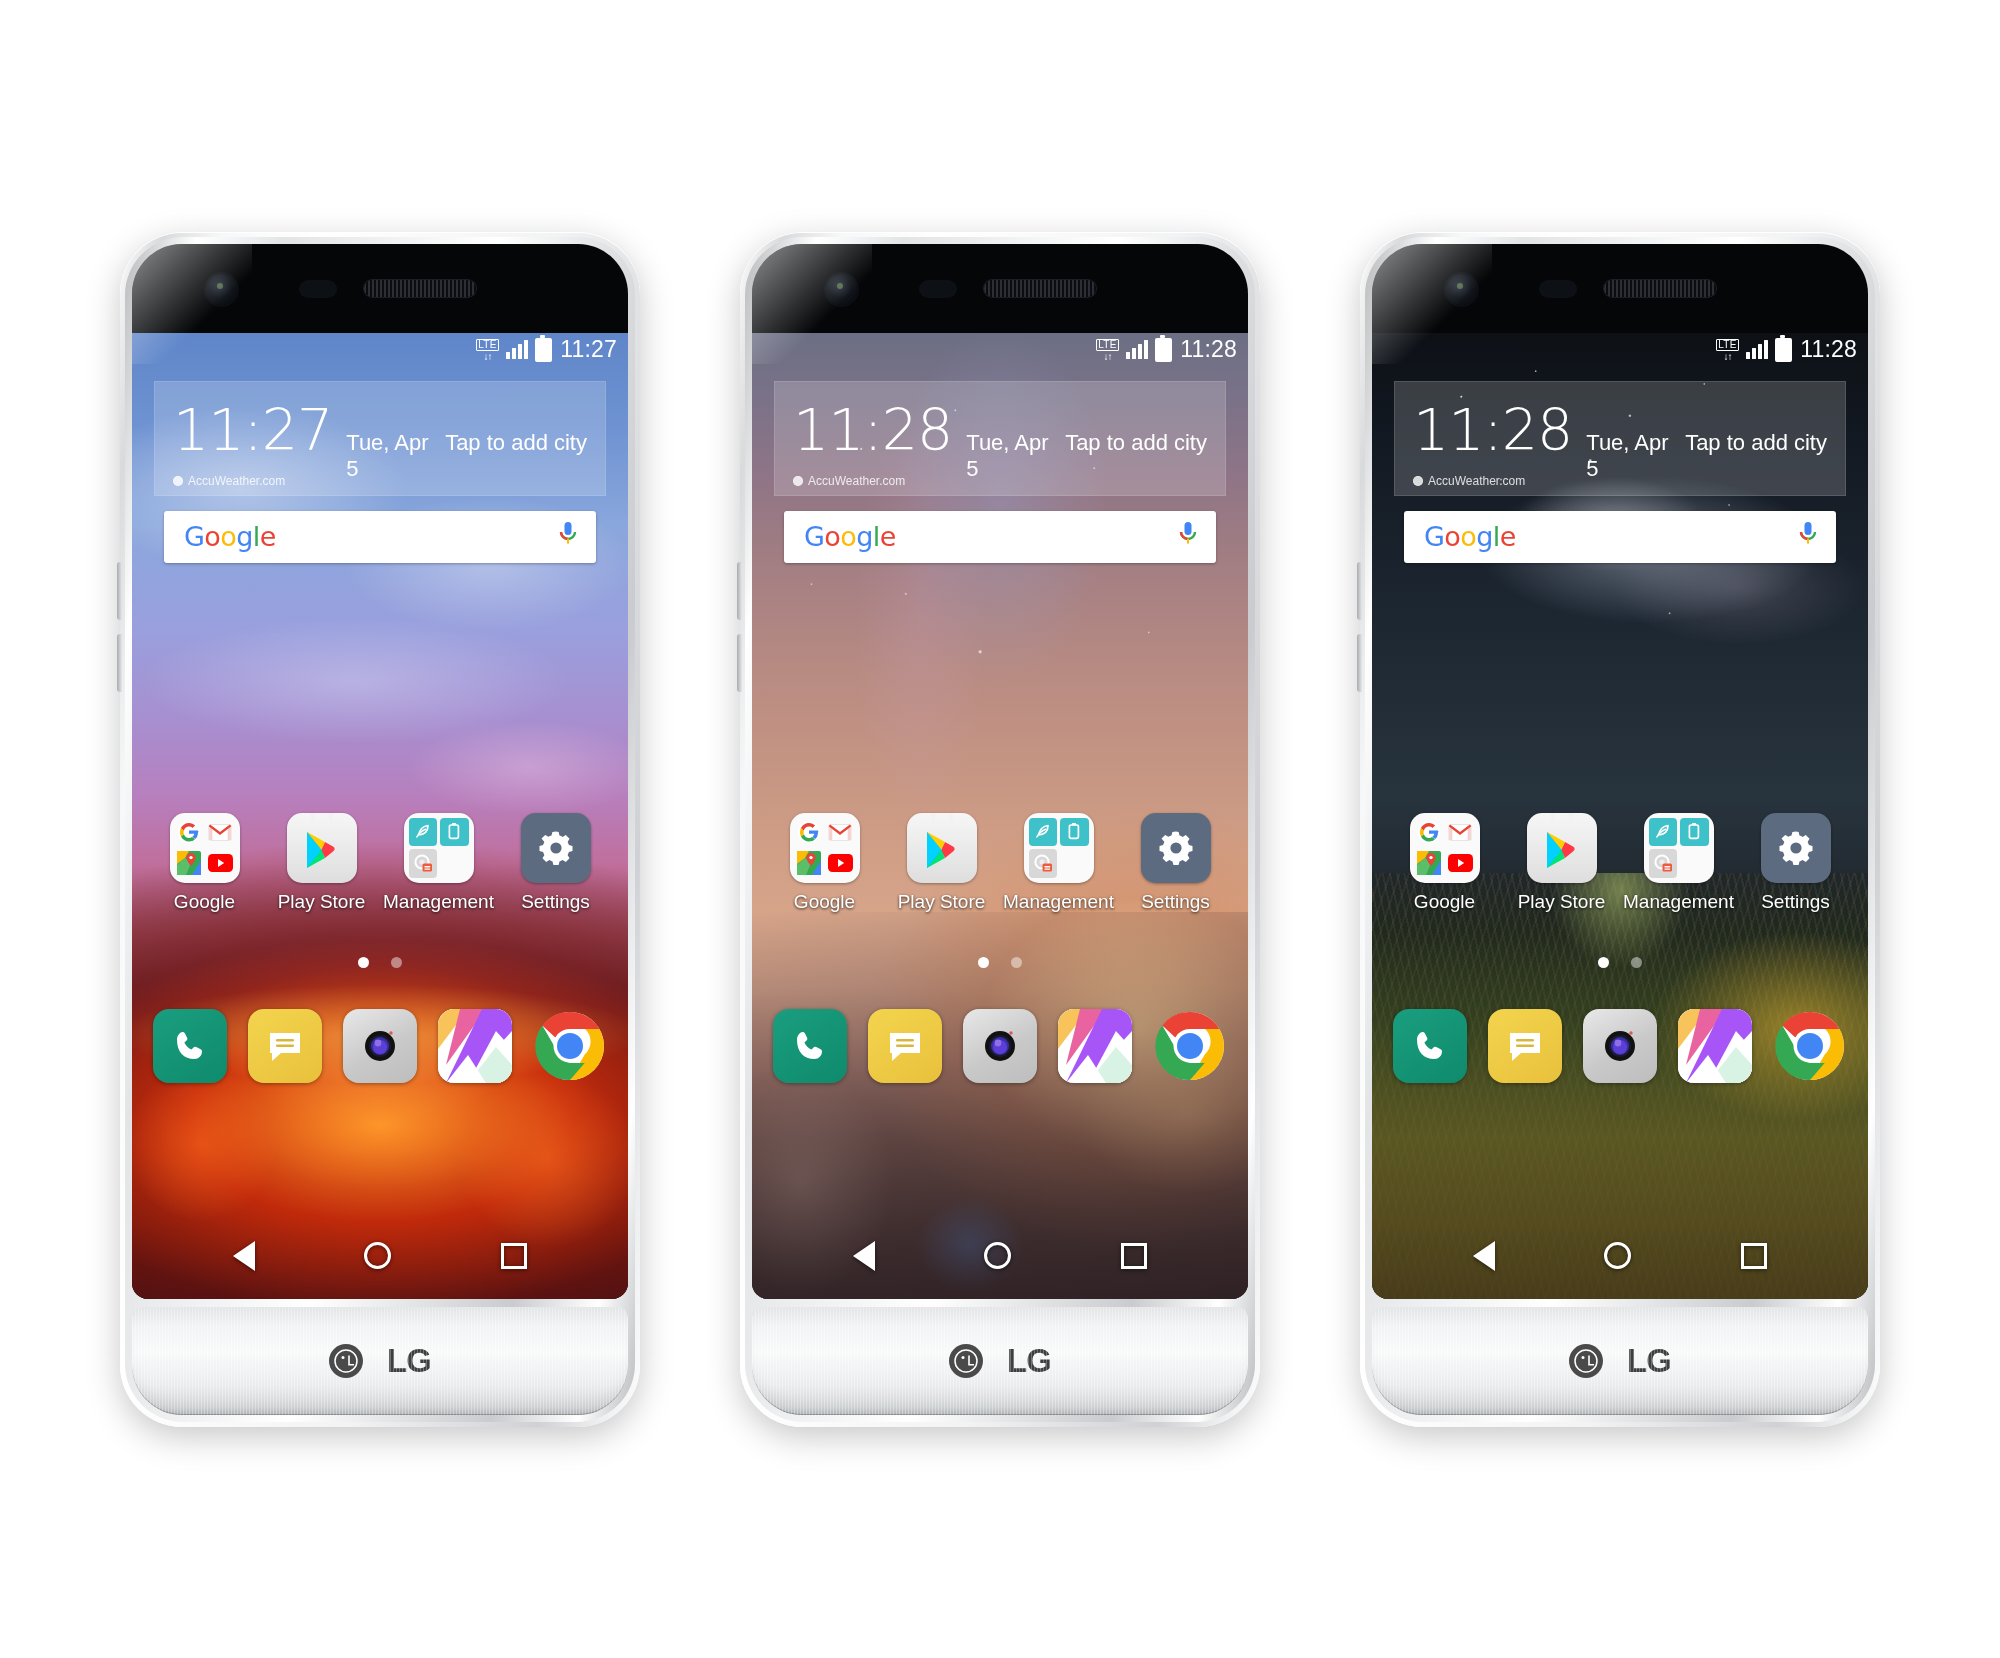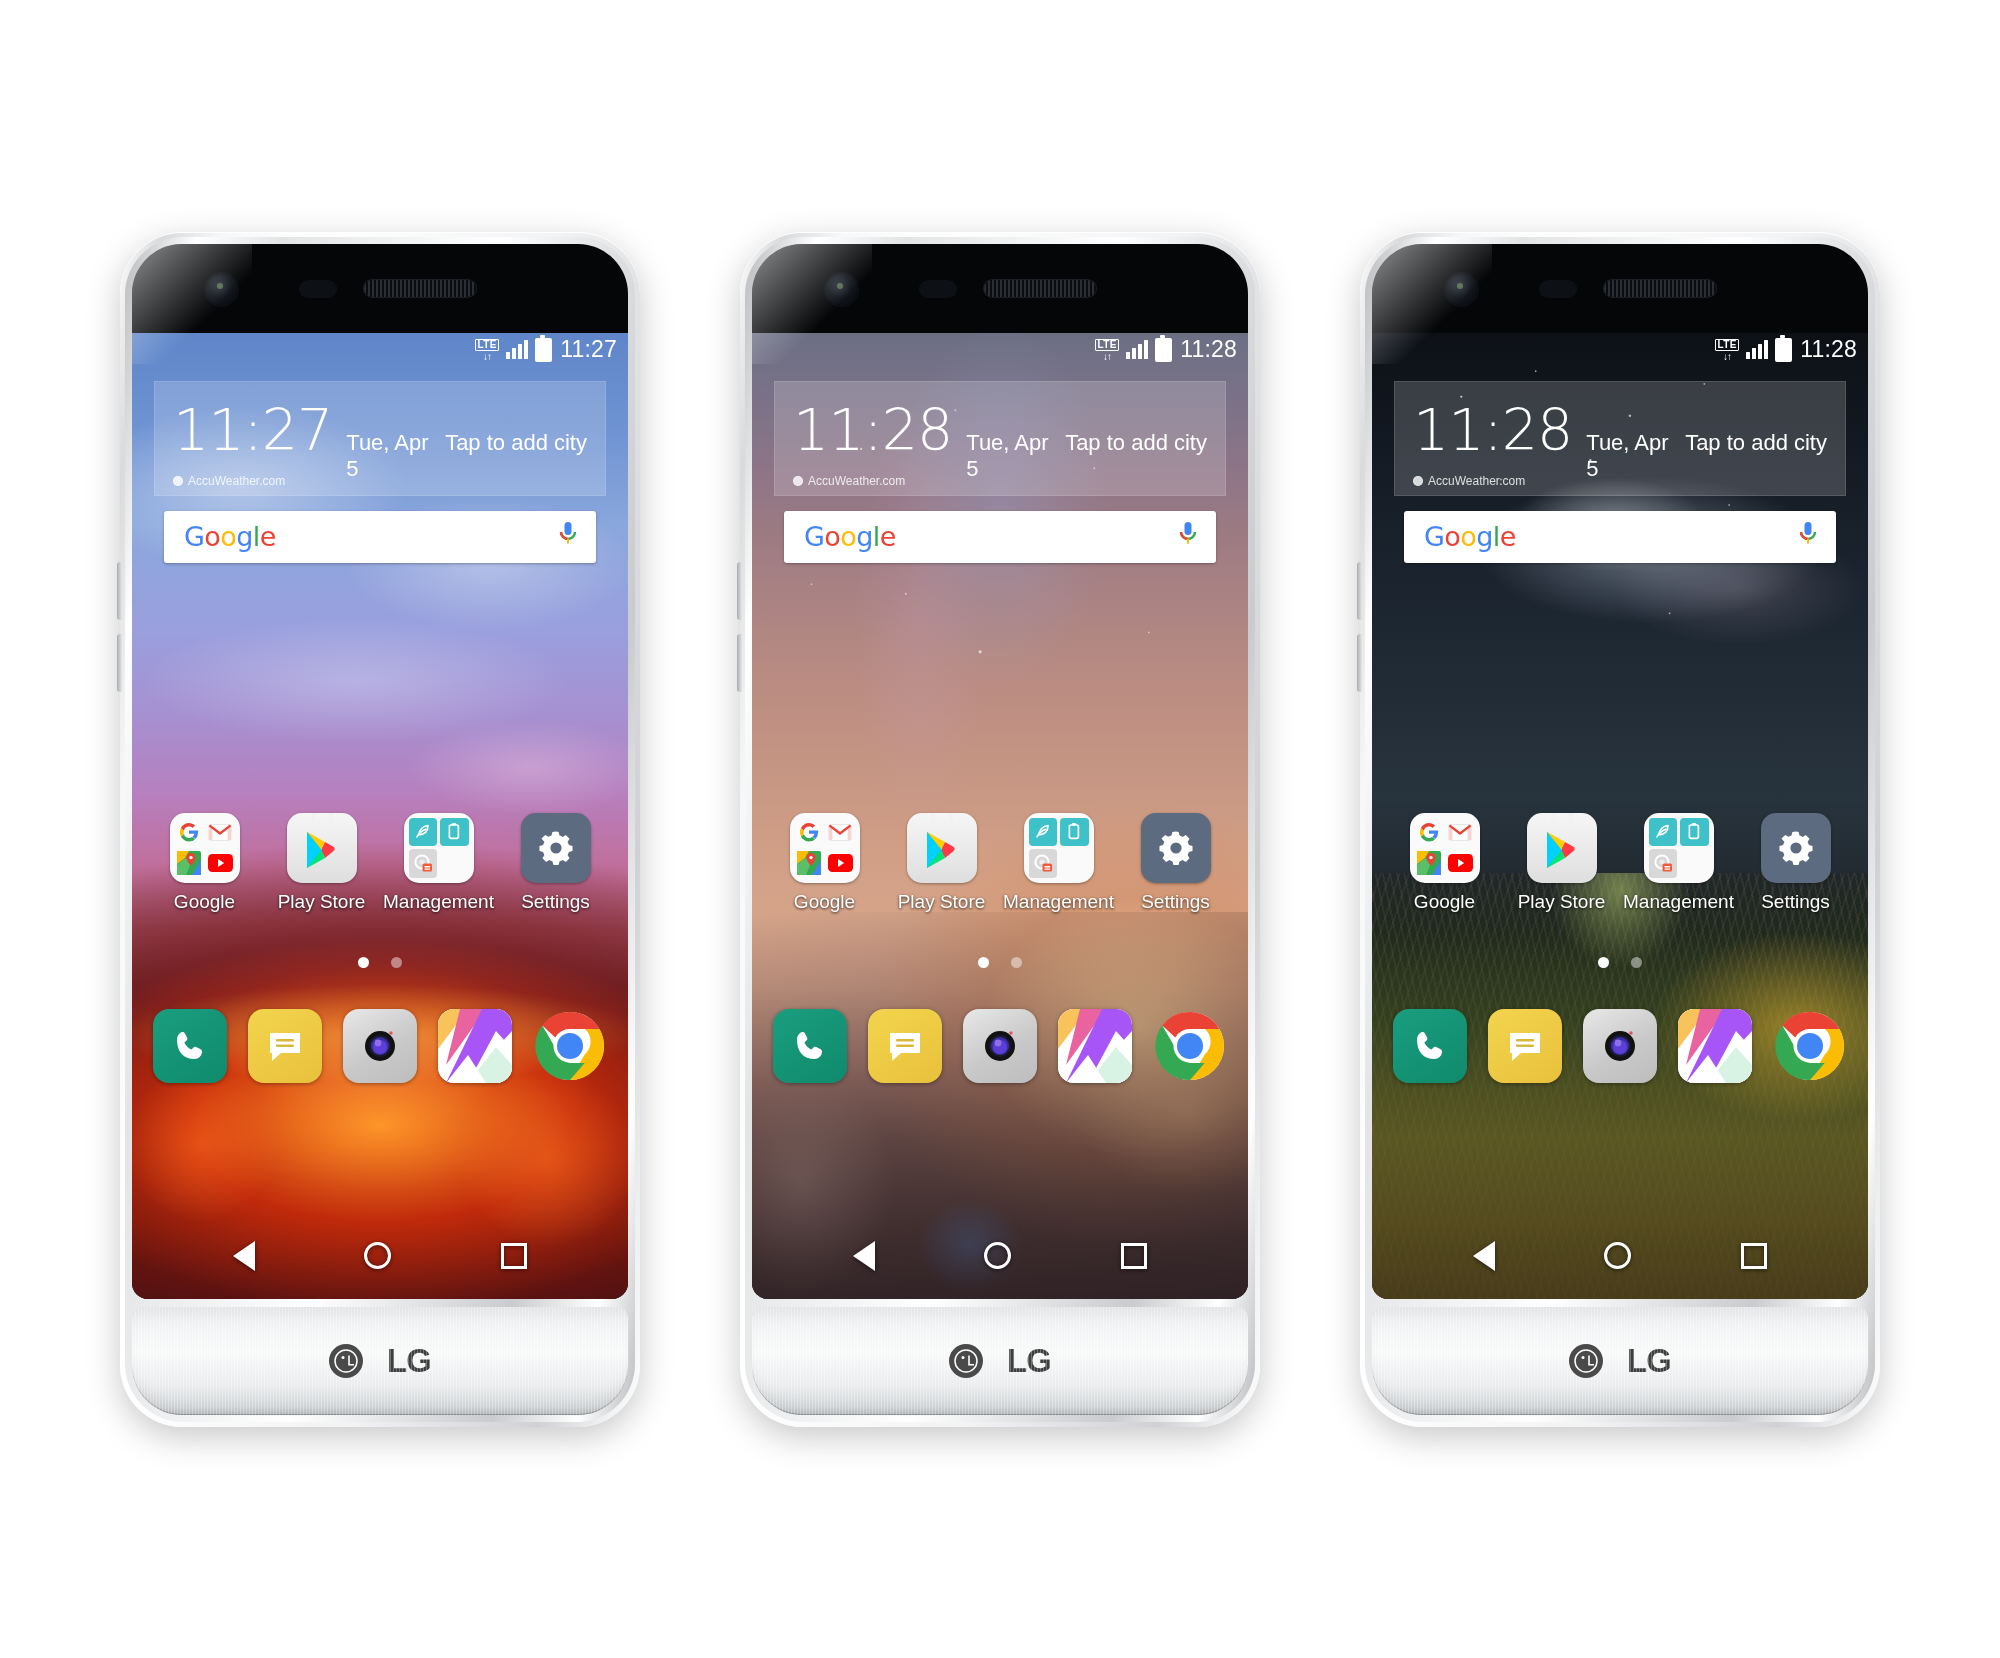--- a/index.html
+++ b/index.html
@@ -149,21 +149,21 @@
       linear-gradient(180deg, rgba(20,26,18,.2) 0%, rgba(58,74,30,.5) 34%, rgba(96,92,34,.72) 62%, rgba(74,62,26,.85) 100%),
       repeating-linear-gradient(78deg, rgba(150,140,70,.16) 0px, rgba(150,140,70,.16) 2px, rgba(0,0,0,0) 2px, rgba(0,0,0,0) 7px),
       repeating-linear-gradient(-72deg, rgba(200,120,170,.12) 0px, rgba(200,120,170,.12) 2px, rgba(0,0,0,0) 2px, rgba(0,0,0,0) 9px);
   }
 
   
   .statusbar{position:absolute;left:0;right:0;top:0;height:34px;
     display:flex;align-items:center;justify-content:flex-end;gap:7px;padding-right:11px;
     color:#fff;font-size:23px;font-weight:500;letter-spacing:.2px;}
   .lte{display:flex;flex-direction:column;align-items:center;line-height:1;}
-  .lte-box{font-size:10px;font-weight:700;letter-spacing:.3px;border:1.6px solid #fff;
+  .lte-box{font-size:10px;font-weight:400;letter-spacing:.3px;border:1.6px solid #fff;
     border-radius:1px;padding:0 1.5px;line-height:10px;}
   .lte-arrows{font-size:10px;line-height:9px;margin-top:1px;letter-spacing:-1px;}
   .sig{display:flex;align-items:flex-end;gap:2px;height:19px;}
   .sig i{display:block;width:4px;background:#fff;border-radius:.5px;}
   .sig i:nth-child(1){height:7px}
   .sig i:nth-child(2){height:11px}
   .sig i:nth-child(3){height:15px}
   .sig i:nth-child(4){height:19px}
   .batt{position:relative;width:13px;height:20px;border:2px solid #fff;border-radius:2px;background:#fff;}
   .batt:before{content:"";position:absolute;left:3px;top:-5px;width:5px;height:3px;background:#fff;border-radius:1px;}

